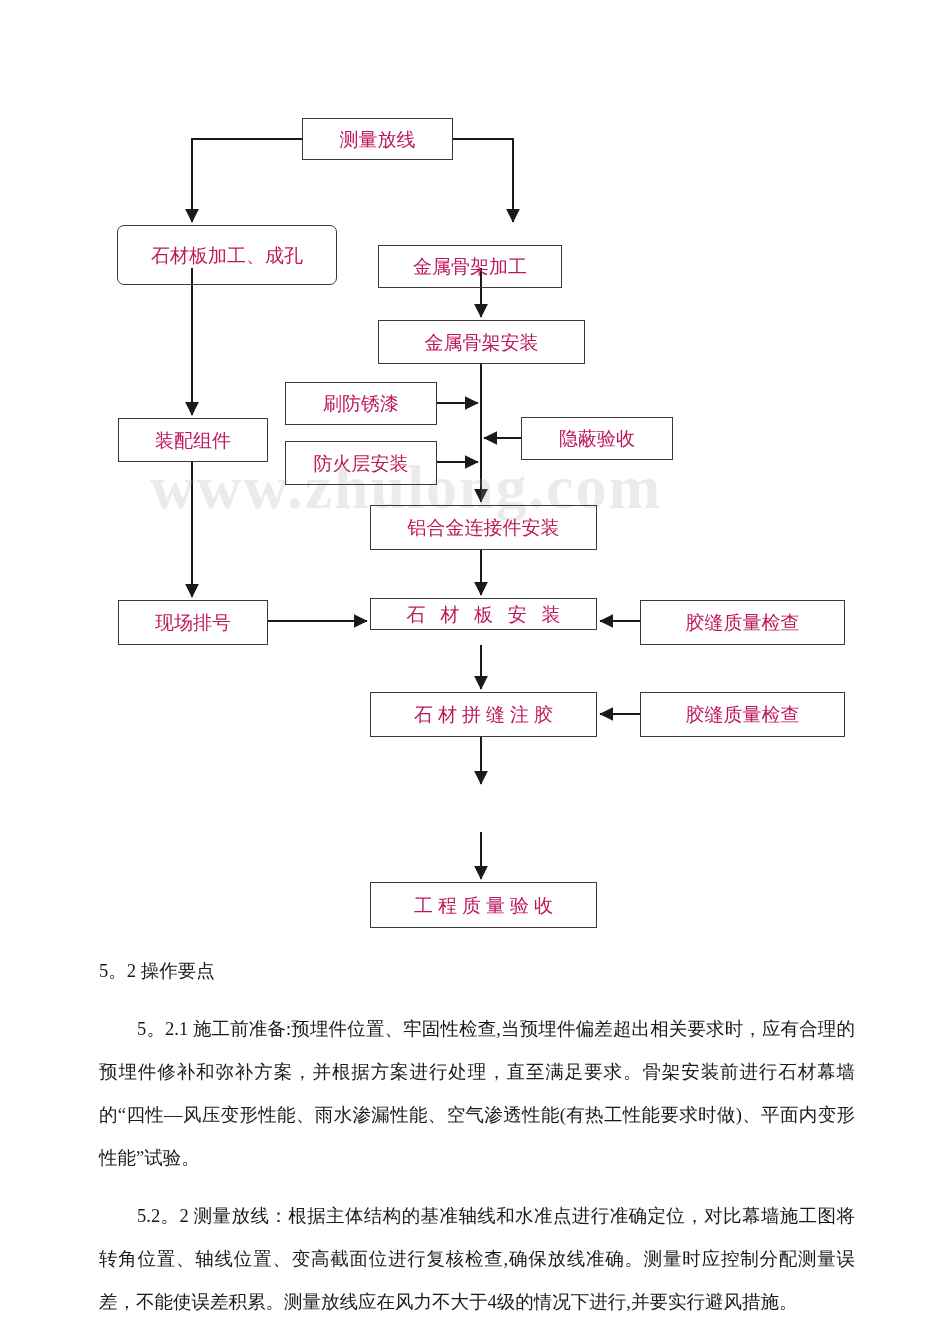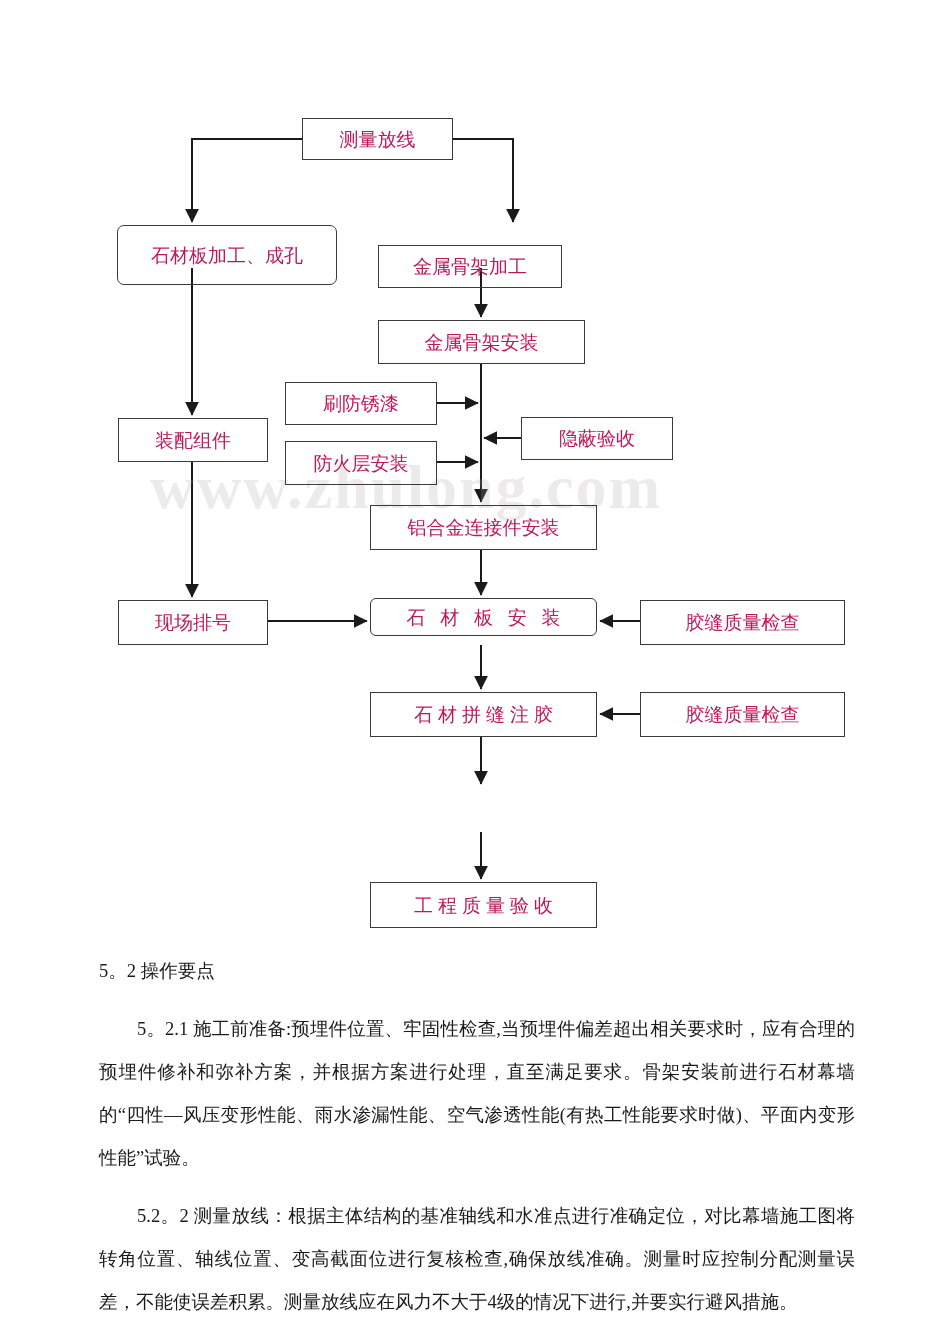--- a/index.html
+++ b/index.html
@@ -147,21 +147,21 @@
   <div class="node" style="left:285px; top:441px; width:152px; height:44px;">防火层安装</div>
 
   <div class="node" style="left:521px; top:417px; width:152px; height:43px;">隐蔽验收</div>
 
   <div class="node" style="left:118px; top:418px; width:150px; height:44px;">装配组件</div>
 
   <div class="node" style="left:370px; top:505px; width:227px; height:45px;">铝合金连接件安装</div>
 
   <div class="node" style="left:118px; top:600px; width:150px; height:45px;">现场排号</div>
 
-  <div class="node spaced" style="left:370px; top:598px; width:227px; height:38px;border-radius:6px;">石 材 板 安 装</div>
+  <div class="node spaced" style="left:370px; top:598px; width:227px; height:32px;">石 材 板 安 装</div>
 
   <div class="node" style="left:640px; top:600px; width:205px; height:45px;">胶缝质量检查</div>
 
   <div class="node spaced" style="left:370px; top:692px; width:227px; height:45px;">石材拼缝注胶</div>
 
   <div class="node" style="left:640px; top:692px; width:205px; height:45px;">胶缝质量检查</div>
 
 
   <div class="node spaced" style="left:370px; top:882px; width:227px; height:46px;">工程质量验收</div>
 

